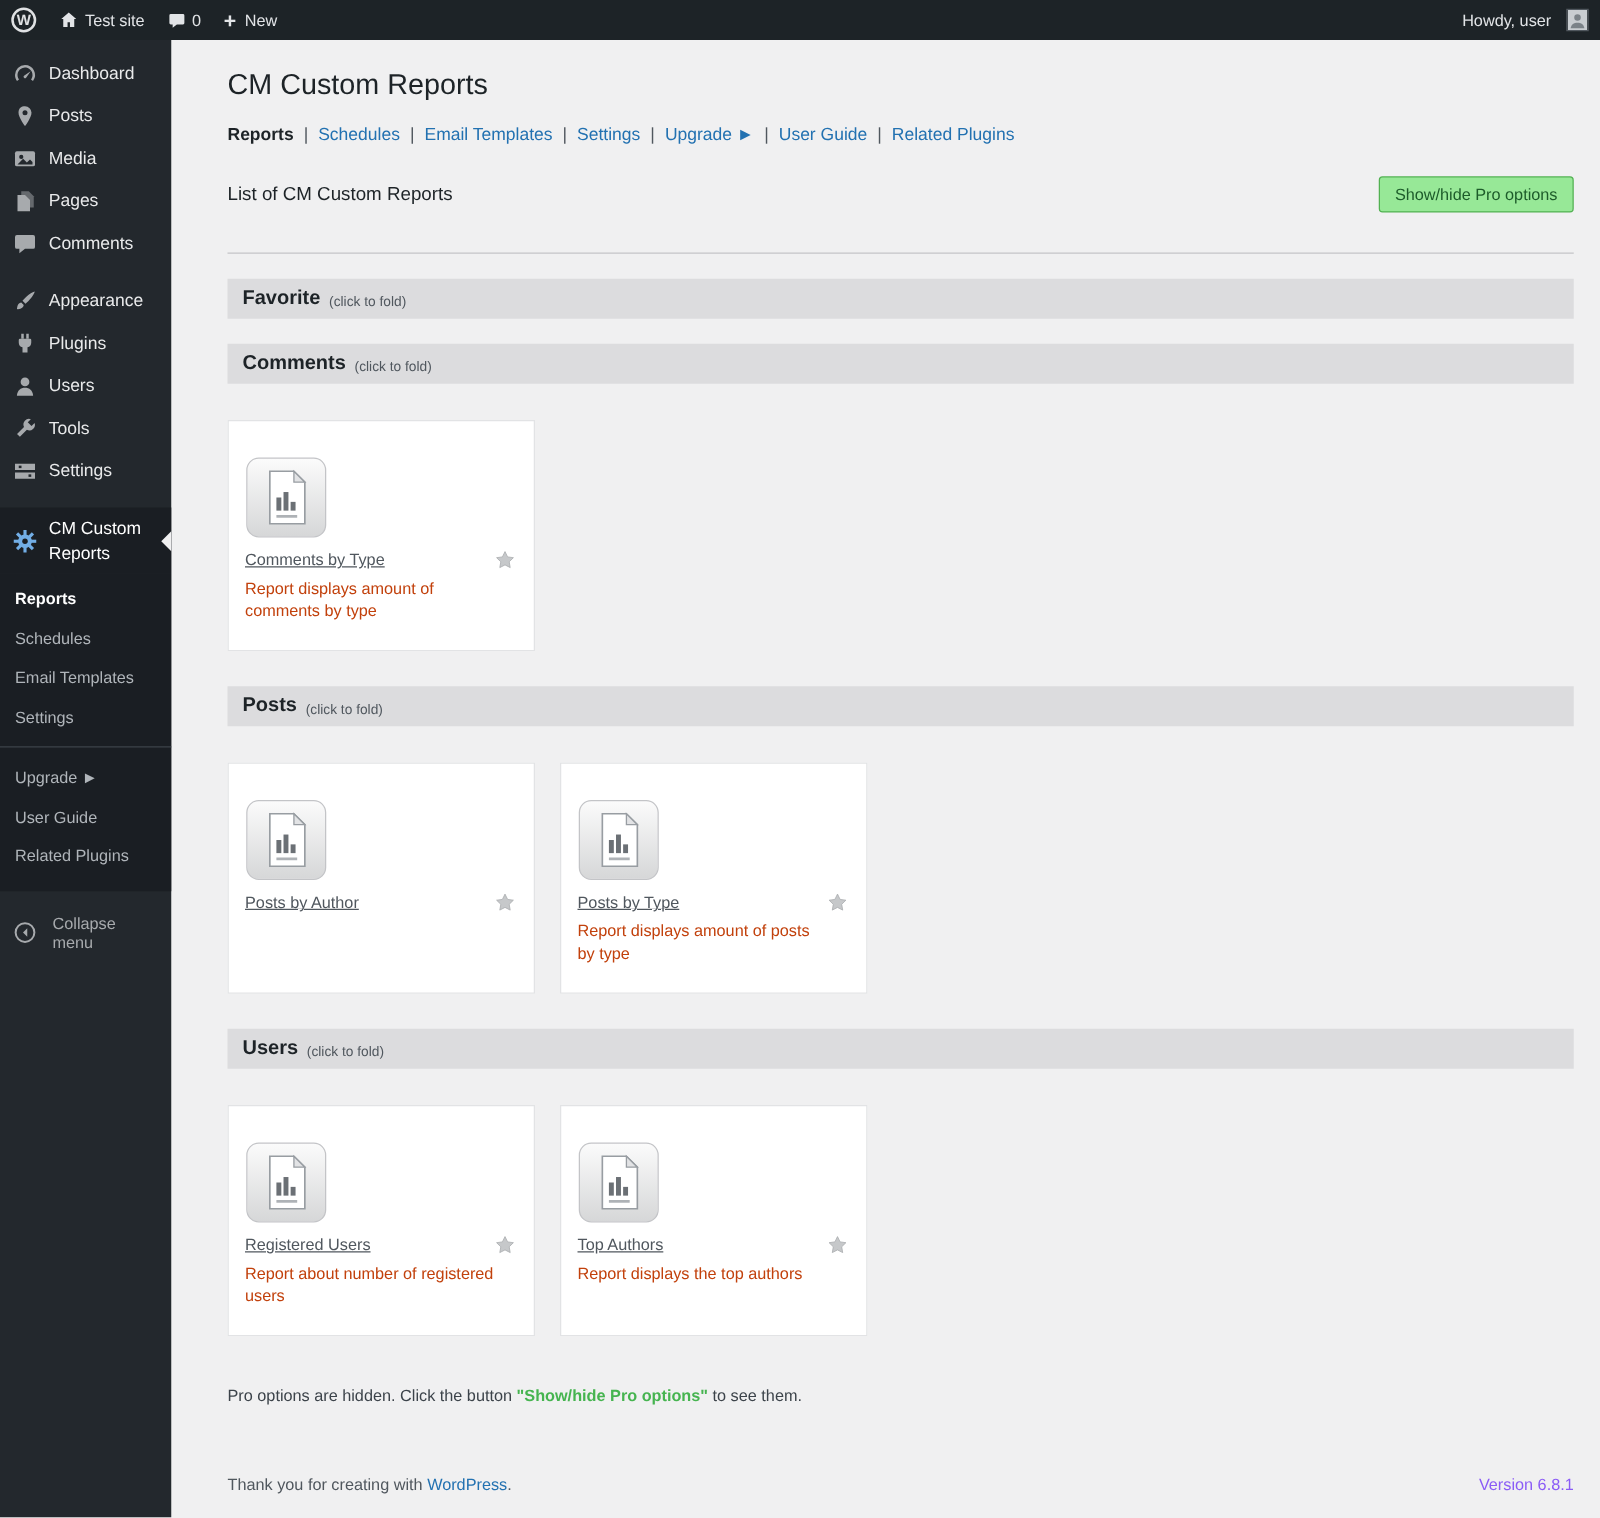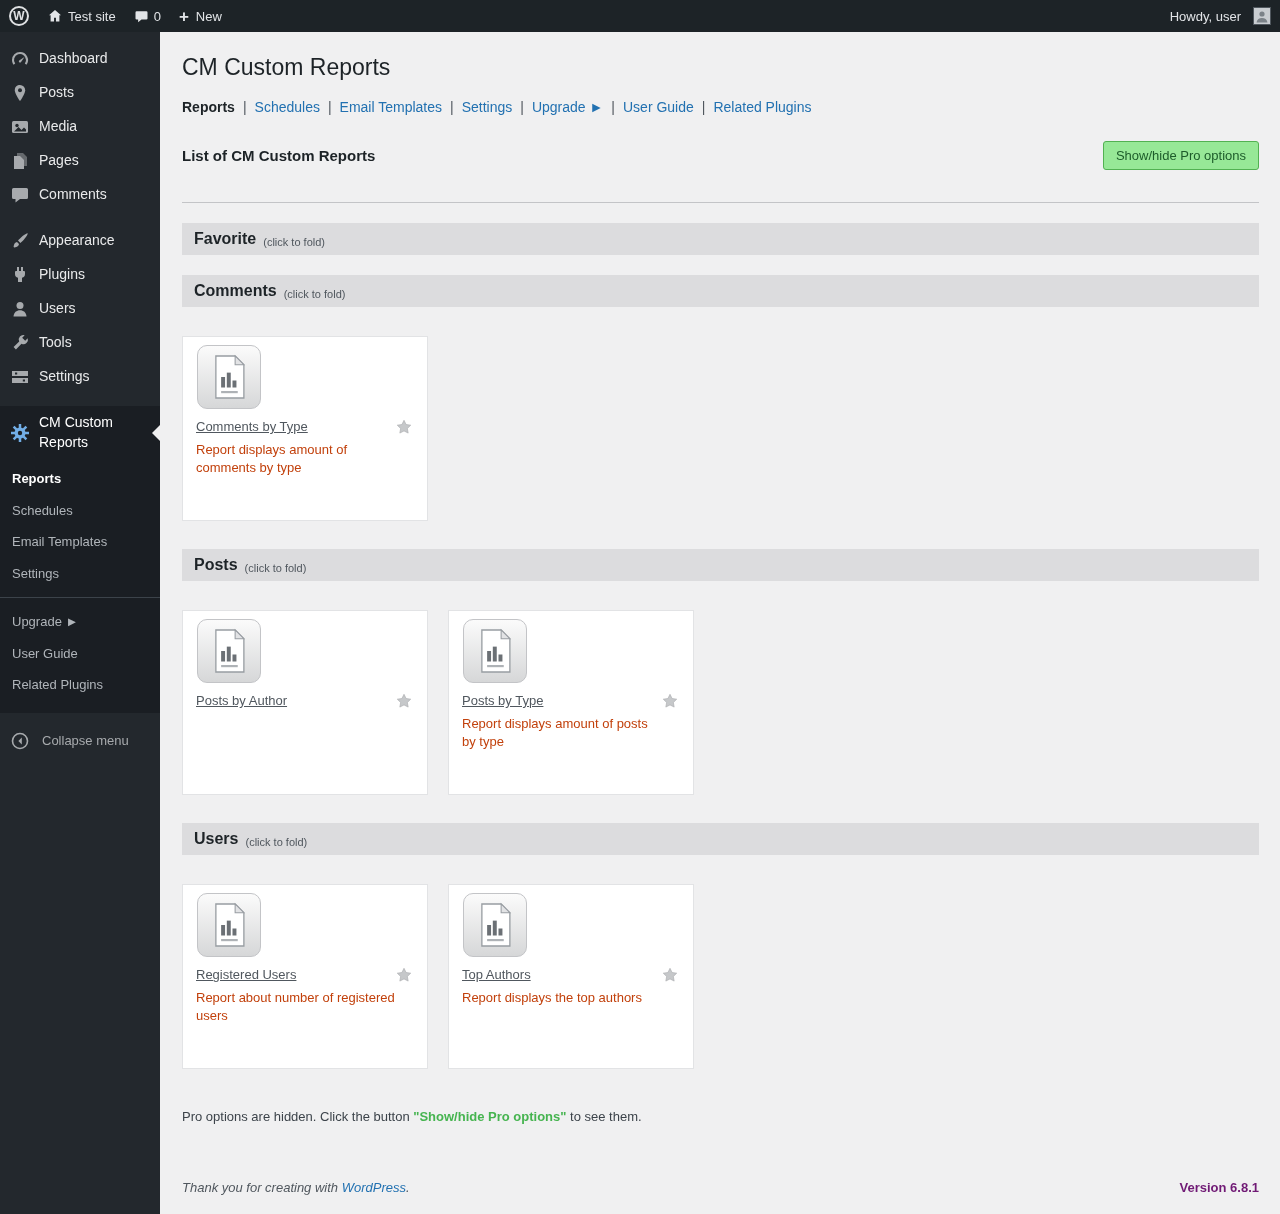--- a/index.html
+++ b/index.html
@@ -26,21 +26,21 @@
   .wp-logo-circle {
     width: 20px; height: 20px; border: 2px solid #dfe1e3; border-radius: 50%;
     color: #dfe1e3; font-weight: bold; font-size: 12px; line-height: 16px; text-align: center;
   }
   .ab-plus { font-size: 17px; font-weight: bold; line-height: 1; margin-right: 2px; }
   .ab-count { color: #e2e4e7; }
   .avatar { width: 18px; height: 18px; margin-left: 7px; overflow: hidden; border: 1px solid #50575e; }
 
   
   .sidebar {
-    position: absolute; top: 32px; left: 0; bottom: 0; width: 160px;
+    position: absolute; top: 32px; left: 0; bottom: 0; width: 137px;
     background: #23282d; color: #f0f0f1; font-size: 14px;
   }
   .menu-top-pad { height: 10px; }
   .menu-item {
     display: flex; align-items: center; gap: 9px;
     padding: 7px 10px; color: #e9eaeb; cursor: pointer; position: relative; line-height: 1.4;
   }
   .menu-item .mi-icon { width: 20px; flex: 0 0 20px; }
   .menu-item .mi-icon svg { width: 20px; height: 20px; fill: #a7aaad; }
   .menu-item .mi-icon svg .cut { fill: #23282d; }
@@ -69,40 +69,40 @@
   .wrap { padding: 0 21px 0 22px; }
 
   h1.page-title { font-size: 23px; font-weight: 500; color: #1d2327; padding: 21px 0 0; line-height: 1.3; }
 
   .tabs { margin-top: 16px; font-size: 14px; display: flex; align-items: center; flex-wrap: wrap; }
   .tab { color: #2271b1; text-decoration: none; cursor: pointer; }
   .tab.active { color: #1d2327; font-weight: bold; cursor: default; }
   .tab-sep { color: #50575e; margin: 0 8px; }
 
   .subtitle-row { display: flex; align-items: center; justify-content: space-between; margin-top: 26px; }
-  .subtitle { font-size: 15px; font-weight: bold; color: #1d2327; }
+  .subtitle { font-size: 15px; font-weight: normal; color: #1d2327; }
   .pro-button {
     background: #97e897; border: 1px solid #52b152; border-radius: 3px;
     color: #1d5c2a; font-size: 13px; padding: 6px 12px; cursor: pointer;
     font-family: inherit;
   }
   .top-divider { border: 0; border-top: 1px solid #c3c4c7; margin: 32px 0 0; }
 
   .section { margin-top: 20px; }
   .section-bar {
     background: #dcdcde; padding: 7px 12px; cursor: pointer;
     display: flex; align-items: flex-end; gap: 7px;
   }
   .section-title { font-size: 16px; font-weight: bold; color: #1d2327; }
   .section-hint { font-size: 11px; color: #50575e; }
 
   .cards { display: flex; gap: 20px; margin: 29px 0 28px; }
   .card {
     width: 246px; height: 185px; background: #fff; border: 1px solid #e2e3e5;
-    padding: 0 13px; position: relative;
+    padding: 21px 13px; position: relative;
   }
   .doc-tile {
     width: 64px; height: 64px; border-radius: 10px;
     background: linear-gradient(#fbfbfb, #d6d7d8);
     border: 1px solid #c3c4c7; margin: 8px 0 10px 1px;
     display: flex; align-items: center; justify-content: center;
   }
   .doc-tile svg { width: 56px; height: 56px; }
   .card-link-row { display: flex; align-items: center; justify-content: space-between; margin-top: 2px; }
   .card-link { color: #50575e; text-decoration: underline; cursor: pointer; font-size: 13px; }
@@ -110,23 +110,23 @@
   .star-icon svg { width: 16px; height: 16px; }
   .card-desc { margin-top: 6px; color: #c2410c; line-height: 1.4; max-width: 200px; }
 
   .pro-note { margin-top: 40px; color: #3c434a; }
   .pro-note .green { color: #46b450; font-weight: bold; }
 
   .footer-row {
     display: flex; justify-content: space-between; align-items: baseline;
     margin-top: 56px; padding-bottom: 18px;
   }
-  .footer-thanks { color: #50575e; font-style: italic; }
+  .footer-thanks { color: #50575e; }
   .footer-thanks a { color: #2271b1; cursor: pointer; }
-  .footer-version { color: #701a75; font-weight: bold; }
+  .footer-version { color: #8b5cf6; }
 </style>
 </head>
 <body>
 
 <div class="admin-bar">
   <div class="ab-group">
     <span class="ab-item">
       <span class="wp-logo-circle">W</span>
     </span>
     <span class="ab-item">

